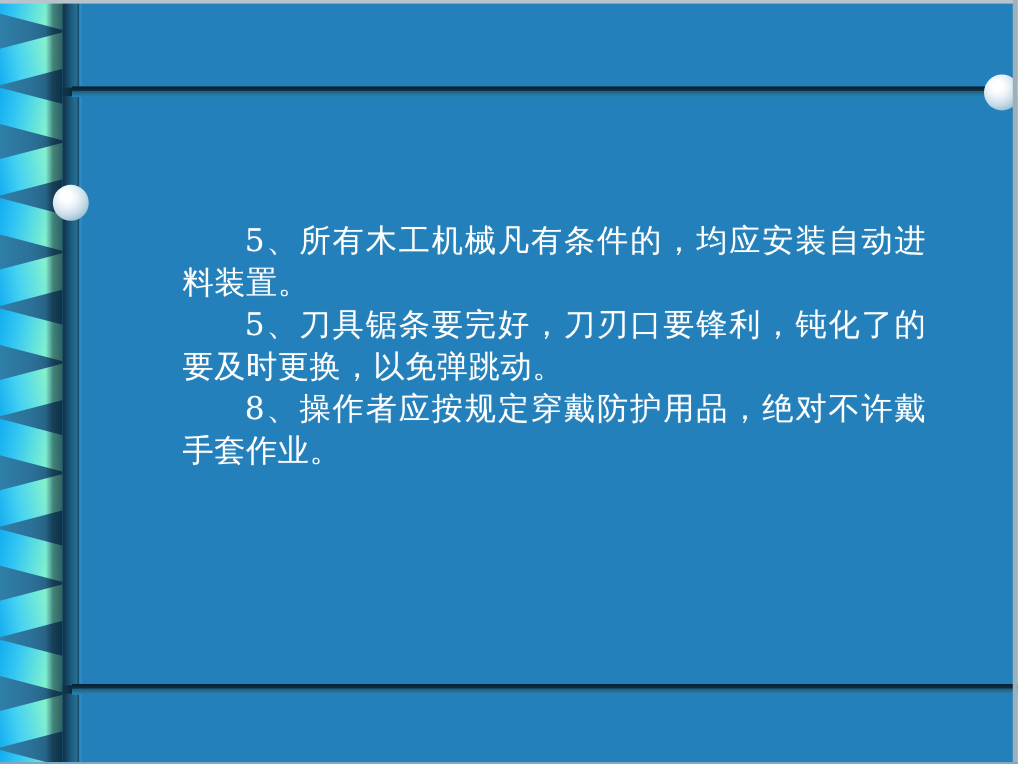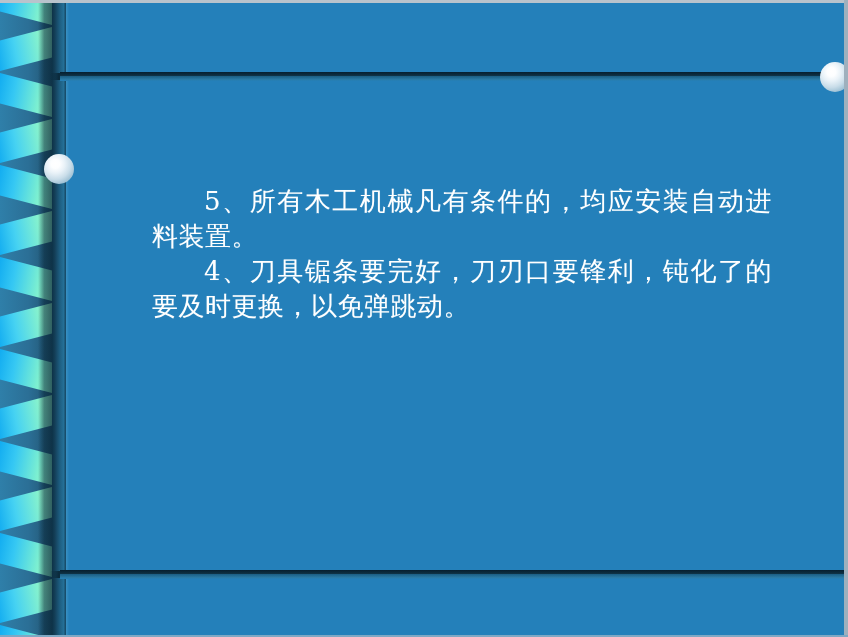--- a/index.html
+++ b/index.html
@@ -219,20 +219,21 @@
   <div class="rule bottom">
     <div class="rule-dark"></div>
     <div class="rule-lite"></div>
   </div>
 
   <div class="sphere left-dot"></div>
   <div class="sphere right-dot"></div>
 
   <div class="body-area">
     <p class="para">5、所有木工机械凡有条件的，均应安装自动进料装置。</p>
-    <p class="para">4、刀具锯条要完好，刀刃口要锋利，钝化了的要及时更换，以免弹跳动。</p>
+    <p class="para">5、刀具锯条要完好，刀刃口要锋利，钝化了的要及时更换，以免弹跳动。</p>
+    <p class="para">8、操作者应按规定穿戴防护用品，绝对不许戴手套作业。</p>
   </div>
 
   <div class="edge-top"></div>
   <div class="edge-right"></div>
   <div class="edge-bottom"></div>
 
 </div>
 
 </body></html>

